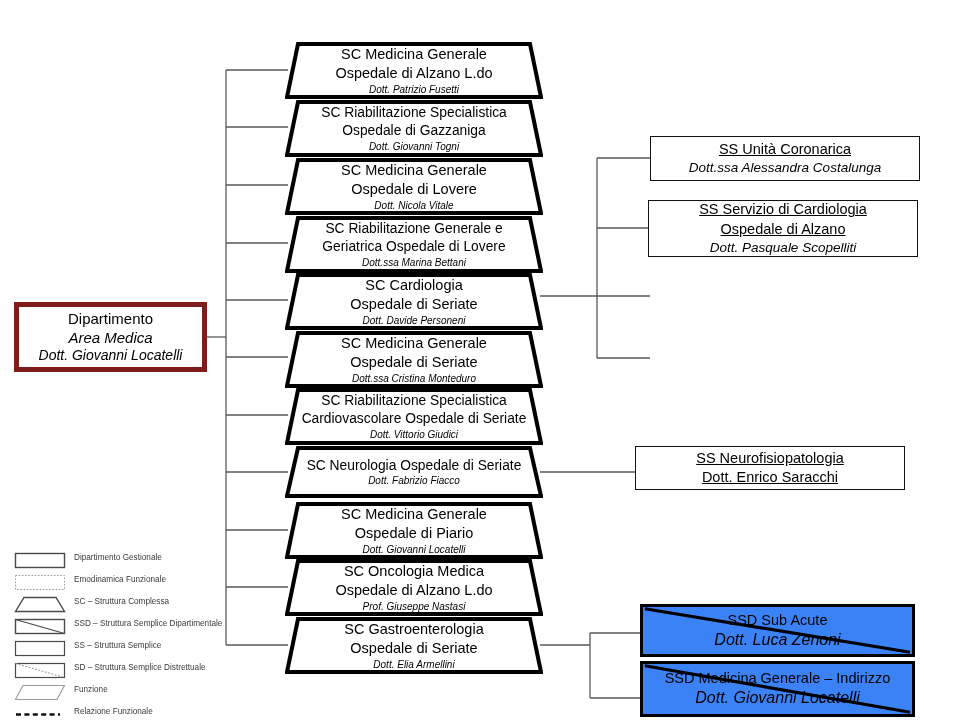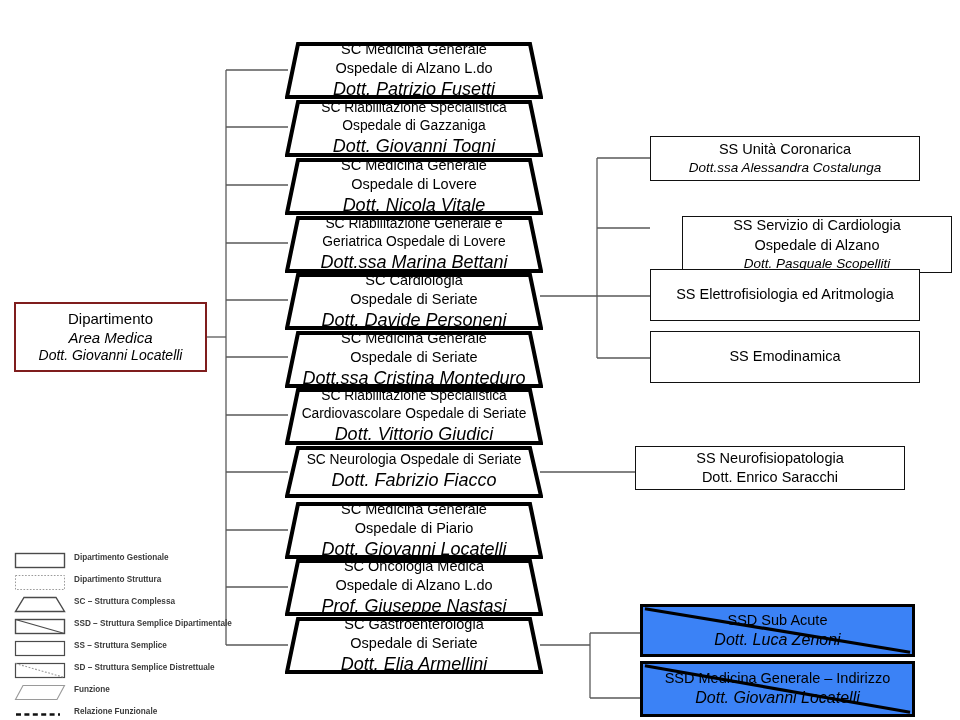--- a/index.html
+++ b/index.html
@@ -22,21 +22,21 @@
     position: absolute;
     left: 0; top: 0;
     width: 960px;
     height: 720px;
     pointer-events: none;
   }
 
   
   .dept-box {
     position: absolute;
-    border: 2px solid #7f1d1d;
+    border: 5px solid #7f1d1d;
     background: #fff;
     display: flex;
     flex-direction: column;
     align-items: center;
     justify-content: center;
     box-sizing: border-box;
     text-align: center;
   }
   .dept-line1 { font-size: 15px; line-height: 1.28; }
   .dept-line2 { font-size: 15px; font-style: italic; line-height: 1.28; }
@@ -59,37 +59,37 @@
     width: 100%;
     height: 100%;
     display: flex;
     flex-direction: column;
     align-items: center;
     justify-content: center;
     text-align: right;
     line-height: 1.30;
   }
   .sc-t1, .sc-t2 { font-size: 14.5px; }
-  .sc-t3 { font-size: 18px; font-style: italic; }
+  .sc-t3 { font-size: 10px; font-style: italic; }
   .sc-narrow .sc-t1, .sc-narrow .sc-t2 { font-size: 13.8px; }
 
   
   .ss-box {
     position: absolute;
     border: 1.4px solid #111;
     background: #fff;
     box-sizing: border-box;
     display: flex;
     flex-direction: column;
     align-items: center;
     justify-content: center;
     text-align: center;
     line-height: 1.32;
   }
-  .ss-t1, .ss-t2 { font-size: 14.5px; }
+  .ss-t1, .ss-t2 { font-size: 14.5px; text-decoration: underline; }
   .ss-ital { font-style: italic; font-size: 13.5px; }
 
   
   .ssd-box {
     position: absolute;
     border: 3px solid #000;
     background: #3b82f6;
     box-sizing: border-box;
   }
   .ssd-box .ssd-diag {
@@ -135,21 +135,20 @@
     height: 17px;
   }
   .leg-label {
     position: absolute;
     left: 60px;
     top: 1px;
     font-size: 8.2px;
     color: #3b3b3b;
     white-space: nowrap;
     font-family: "Liberation Sans", sans-serif;
-    font-weight: bold;
   }
 </style>
 </head>
 <body>
 
 <div id="canvas">
 
   <svg id="wires" viewBox="0 0 960 720" width="960" height="720">
     <g stroke="#595959" stroke-width="1.3" fill="none">
 
@@ -309,33 +308,27 @@
       <div class="sc-t2">Ospedale di Seriate</div>
       <div class="sc-t3">Dott. Elia Armellini</div>
     </div>
   </div>
 
   <div class="ss-box" style="left:650px; top:136px; width:270px; height:45px;">
     <div class="ss-t1">SS Unità Coronarica</div>
     <div class="ss-ital">Dott.ssa Alessandra Costalunga</div>
   </div>
 
-  <div class="ss-box" style="left:682px; top:200px; width:270px; height:57px;margin-top:16px;">
+  <div class="ss-box" style="left:648px; top:200px; width:270px; height:57px;">
     <div class="ss-t1">SS Servizio di Cardiologia</div>
     <div class="ss-t2">Ospedale di Alzano</div>
     <div class="ss-ital">Dott. Pasquale Scopelliti</div>
   </div>
 
-  <div class="ss-box" style="left:650px; top:269px; width:270px; height:52px;">
-    <div class="ss-t1">SS Elettrofisiologia ed Aritmologia</div>
-  </div>
-
-  <div class="ss-box" style="left:650px; top:331px; width:270px; height:52px;">
-    <div class="ss-t1">SS Emodinamica</div>
-  </div>
+
 
   <div class="ss-box" style="left:635px; top:446px; width:270px; height:44px;">
     <div class="ss-t1">SS Neurofisiopatologia</div>
     <div class="ss-t2">Dott. Enrico Saracchi</div>
   </div>
 
   <div class="ssd-box" style="left:640px; top:604px; width:275px; height:53px;">
     <svg class="ssd-diag" viewBox="0 0 275 53" preserveAspectRatio="none">
       <line x1="2" y1="2" x2="273" y2="51" stroke="#000000" stroke-width="3.2" vector-effect="non-scaling-stroke"></line>
     </svg>
@@ -361,21 +354,21 @@
       <svg class="leg-glyph" viewBox="0 0 52 17">
         <rect x="1.5" y="1.5" width="49" height="14" fill="#fff" stroke="#4a4a4a" stroke-width="1.4"></rect>
       </svg>
       <span class="leg-label">Dipartimento Gestionale</span>
     </div>
 
     <div class="leg-row" style="top:22px;">
       <svg class="leg-glyph" viewBox="0 0 52 17">
         <rect x="1.5" y="1.5" width="49" height="14" fill="#fff" stroke="#9a9a9a" stroke-width="1" stroke-dasharray="1.6 1.6"></rect>
       </svg>
-      <span class="leg-label">Dipartimento Struttura</span>
+      <span class="leg-label">Emodinamica Funzionale</span>
     </div>
 
     <div class="leg-row" style="top:66px;">
       <svg class="leg-glyph" viewBox="0 0 52 17">
         <rect x="1.5" y="1.5" width="49" height="14" fill="#fff" stroke="#4a4a4a" stroke-width="1.4"></rect>
         <line x1="1.5" y1="1.5" x2="50.5" y2="15.5" stroke="#4a4a4a" stroke-width="1.2"></line>
       </svg>
       <span class="leg-label">SSD – Struttura Semplice Dipartimentale</span>
     </div>
 

